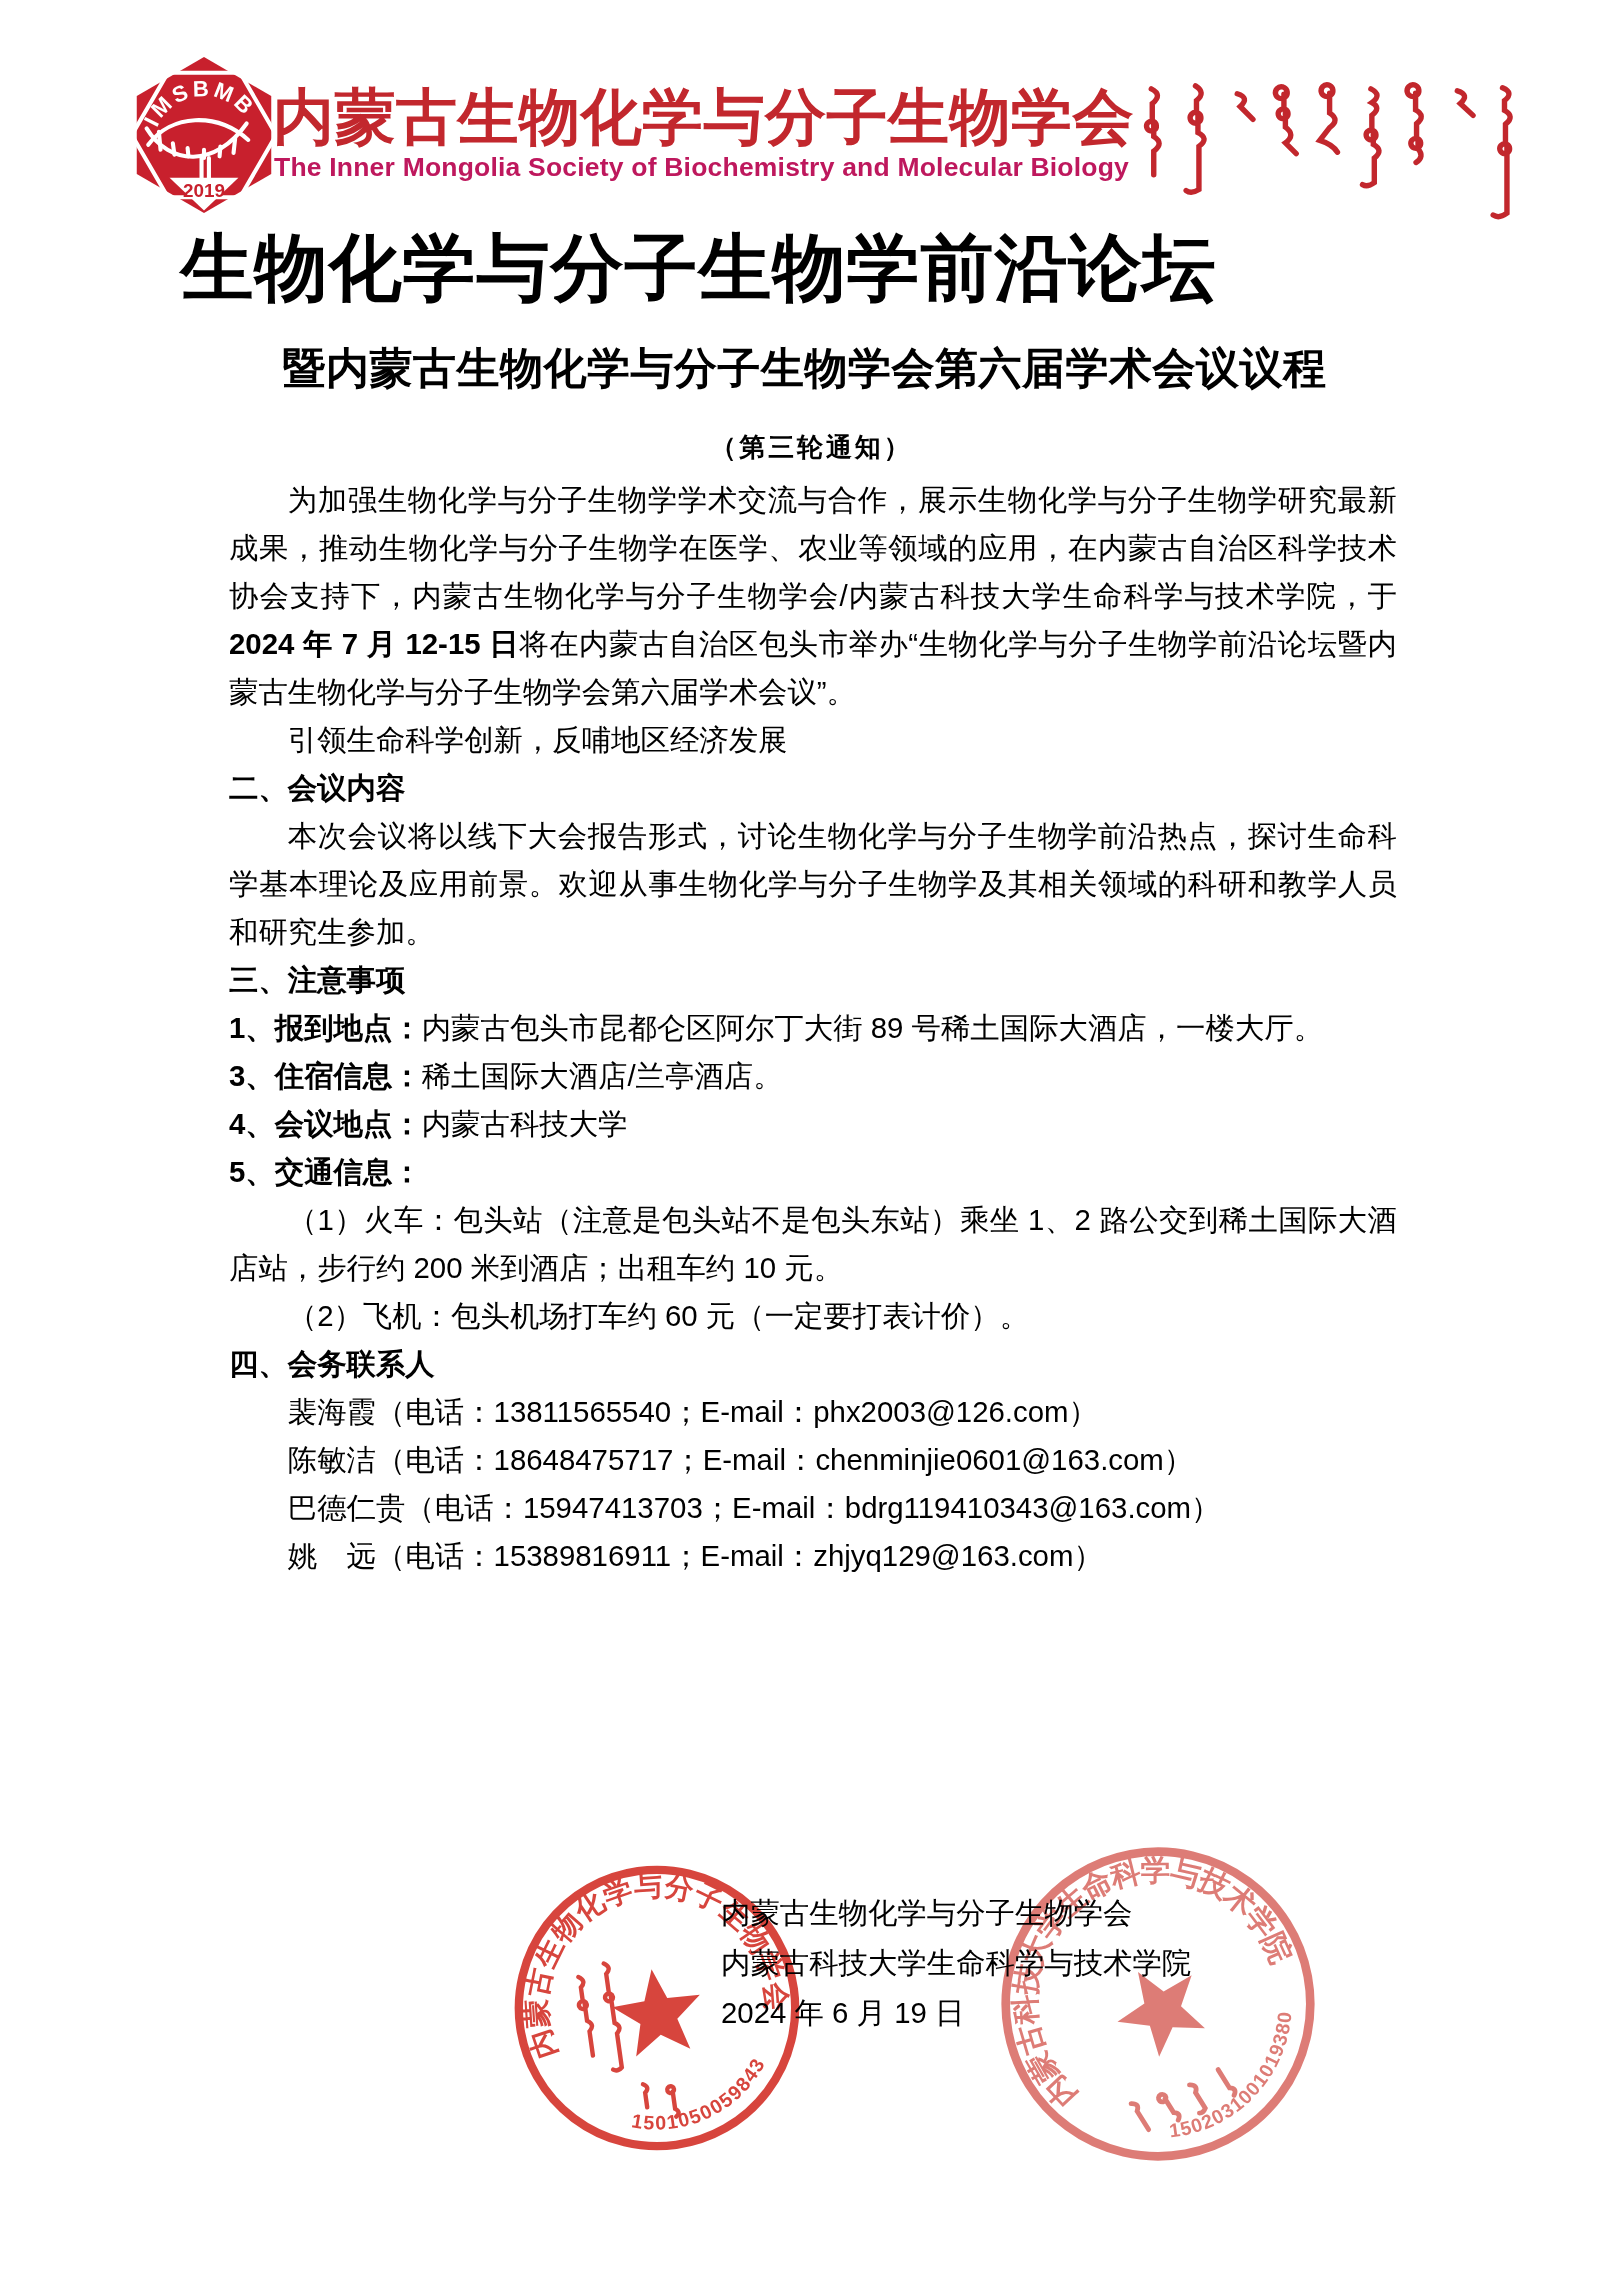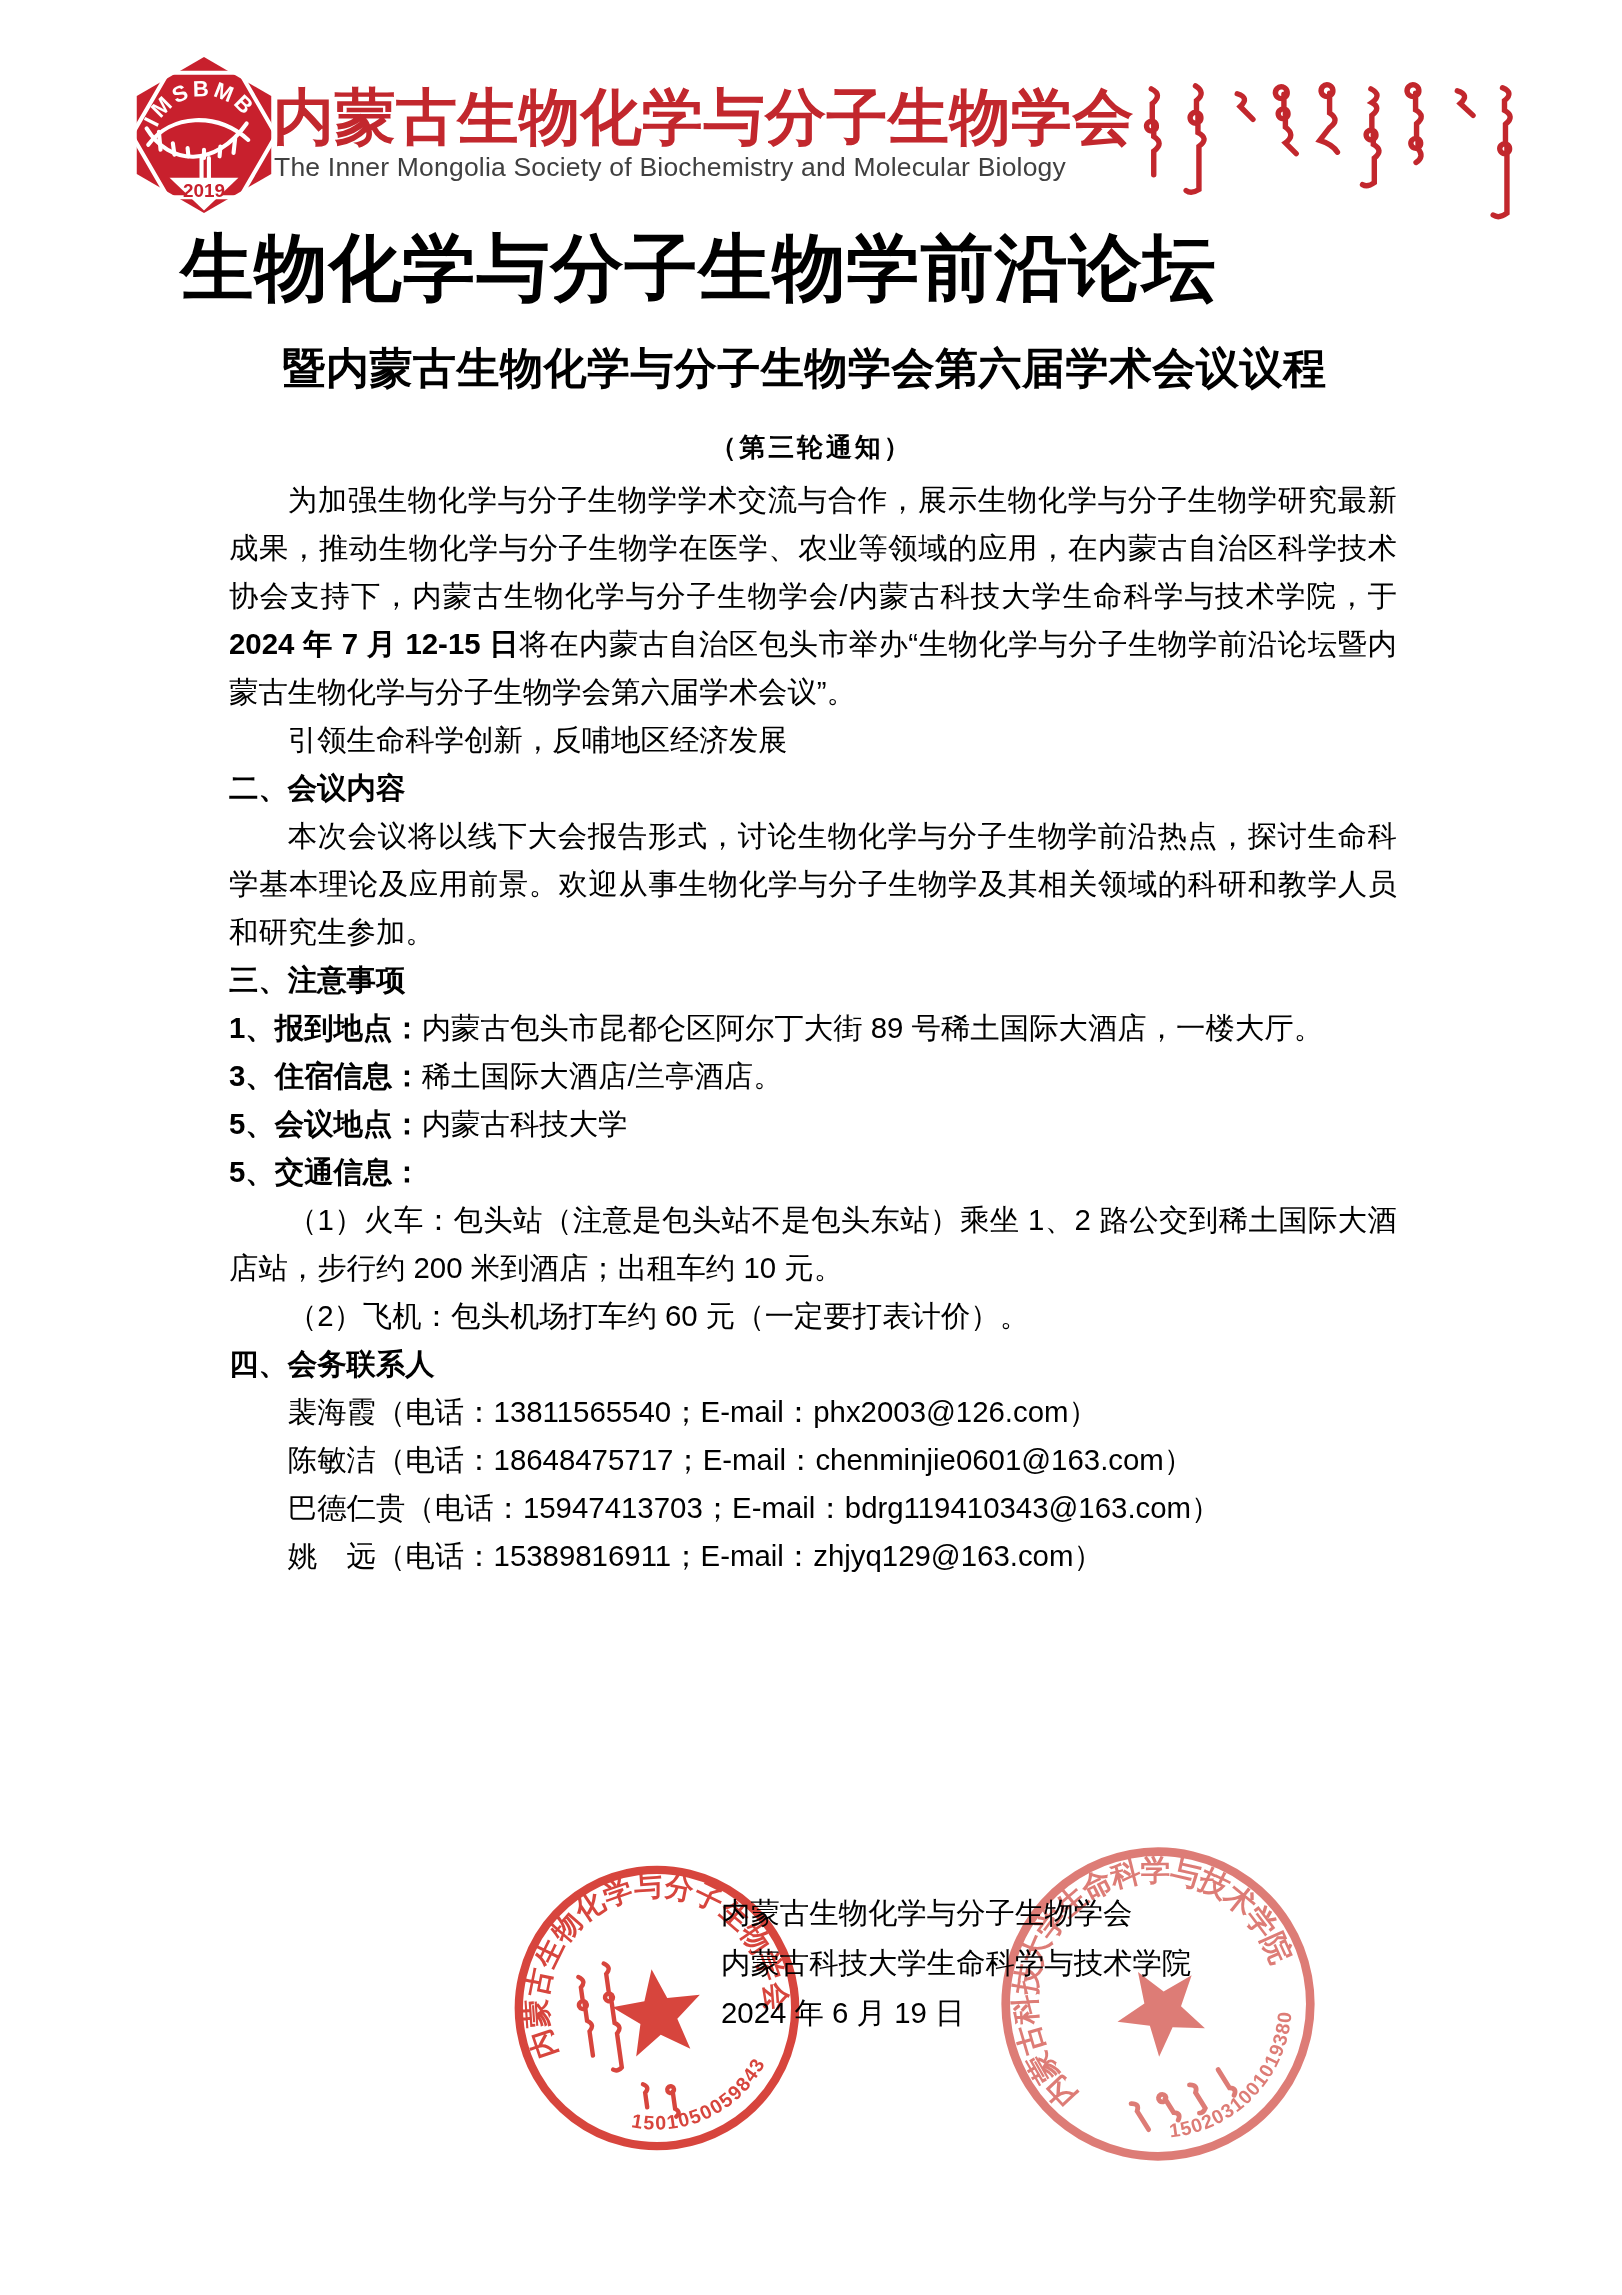--- a/index.html
+++ b/index.html
@@ -15,21 +15,21 @@
 
   
   .logo-svg { position:absolute; left:122px; top:53px; width:164px; height:164px; }
   .org-cn {
     position:absolute; left:273px; top:77px; width:864px;
     font-size:61px; font-weight:bold; color:#c2272d;
     letter-spacing:0.5px; white-space:nowrap;
   }
   .org-en {
     position:absolute; left:274px; top:152px; width:864px;
-    font-size:26.5px; font-weight:normal; color:#404040;
+    font-size:26.5px; font-weight:bold; color:#be185d;
     letter-spacing:0.2px; white-space:nowrap;
   }
   .mongol-header { position:absolute; left:1139px; top:74px; width:393px; height:236px; }
 
   
   .main-title {
     position:absolute; left:0; top:220px; width:1397px;
     text-align:center; font-family:"DejaVu Serif", serif;
     font-size:73px; font-weight:bold; letter-spacing:1px; white-space:nowrap;
   }
@@ -117,21 +117,21 @@
 
     <p class="p-indent">引领生命科学创新，反哺地区经济发展</p>
 
     <p class="sec-head">二、会议内容</p>
     <p class="p-indent">本次会议将以线下大会报告形式，讨论生物化学与分子生物学前沿热点，探讨生命科学基本理论及应用前景。欢迎从事生物化学与分子生物学及其相关领域的科研和教学人员和研究生参加。</p>
 
     <p class="sec-head">三、注意事项</p>
 
     <p><span class="bold">1、报到地点：</span><span>内蒙古包头市昆都仑区阿尔丁大街 89 号稀土国际大酒店，一楼大厅。</span></p>
     <p><span class="bold">3、住宿信息：</span><span>稀土国际大酒店/兰亭酒店。</span></p>
-    <p><span class="bold">5、会议地点：</span><span>内蒙古科技大学</span></p>
+    <p><span class="bold">4、会议地点：</span><span>内蒙古科技大学</span></p>
     <p><span class="bold">5、交通信息：</span><span></span></p>
 
     <p class="p-indent">（1）火车：包头站（注意是包头站不是包头东站）乘坐 1、2 路公交到稀土国际大酒店站，步行约 200 米到酒店；出租车约 10 元。</p>
     <p class="p-indent">（2）飞机：包头机场打车约 60 元（一定要打表计价）。</p>
 
     <p class="sec-head">四、会务联系人</p>
 
     <p class="contact-line">裴海霞（电话：13811565540；E-mail：phx2003@126.com）</p>
     <p class="contact-line">陈敏洁（电话：18648475717；E-mail：chenminjie0601@163.com）</p>
     <p class="contact-line">巴德仁贵（电话：15947413703；E-mail：bdrg119410343@163.com）</p>

